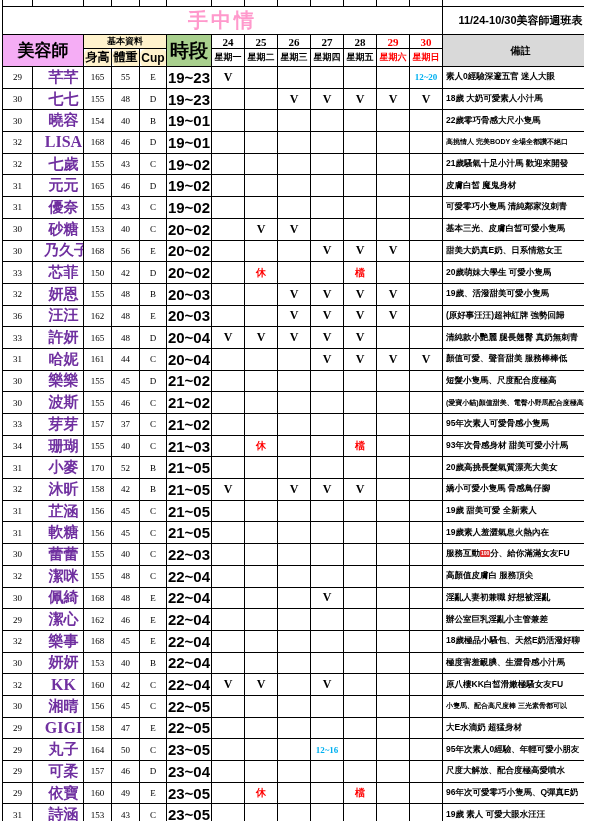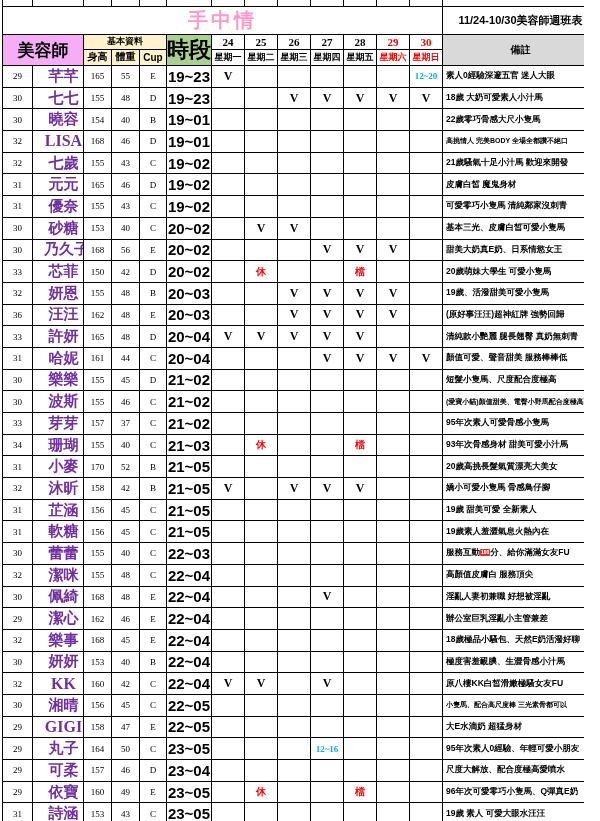--- a/index.html
+++ b/index.html
@@ -15,22 +15,22 @@
   tr.sliver td{border-top:none;height:6px;}
   tr.title-row td{height:25px;}
   .title-main{
     font-size:20px;font-weight:bold;color:var(--title-pink,#FF99CC);
     letter-spacing:3px;
   }
   .title-range{font-size:11px;font-weight:bold;color:#000;}
   tr.hdr td{height:12px;font-weight:bold;}
   td.th-beautician{background:var(--accent-pink,#F5ADF5);font-size:17px;font-weight:bold;}
   td.th-basic{background:var(--basic-cream,#FFF2CC);font-size:9px;}
-  td.th-sub{background:var(--basic-cream,#FFF2CC);font-size:10px;}
-  td.th-time{background:var(--time-green,#A9D08E);font-size:22px;font-weight:bold;}
+  td.th-sub{background:var(--basic-cream,#FFF2CC);font-size:12px;border-radius:6px;}
+  td.th-time{background:var(--time-green,#A9D08E);font-size:19px;font-weight:bold;}
   td.th-remarks{background:var(--remarks-gray,#D9D9D9);font-size:10px;}
   td.th-date{font-family:"Liberation Serif",serif;font-size:11px;}
   td.th-weekday{font-size:9px;}
   .holiday{color:var(--holiday-red,#FF0000);}
   td.c-age{font-family:"Liberation Serif",serif;font-size:9px;}
   td.c-name{font-size:15px;font-weight:bold;color:var(--name-purple,#7030A0);padding-left:11px;}
   td.c-name.latin{font-family:"Liberation Serif",serif;font-size:16px;}
   td.c-num{font-family:"Liberation Serif",serif;font-size:9px;}
   td.c-time{font-family:Liberation Sans, sans-serif;font-size:15px;font-weight:bold;}
   td.c-day{font-family:"Liberation Serif",serif;font-size:12px;font-weight:bold;}

